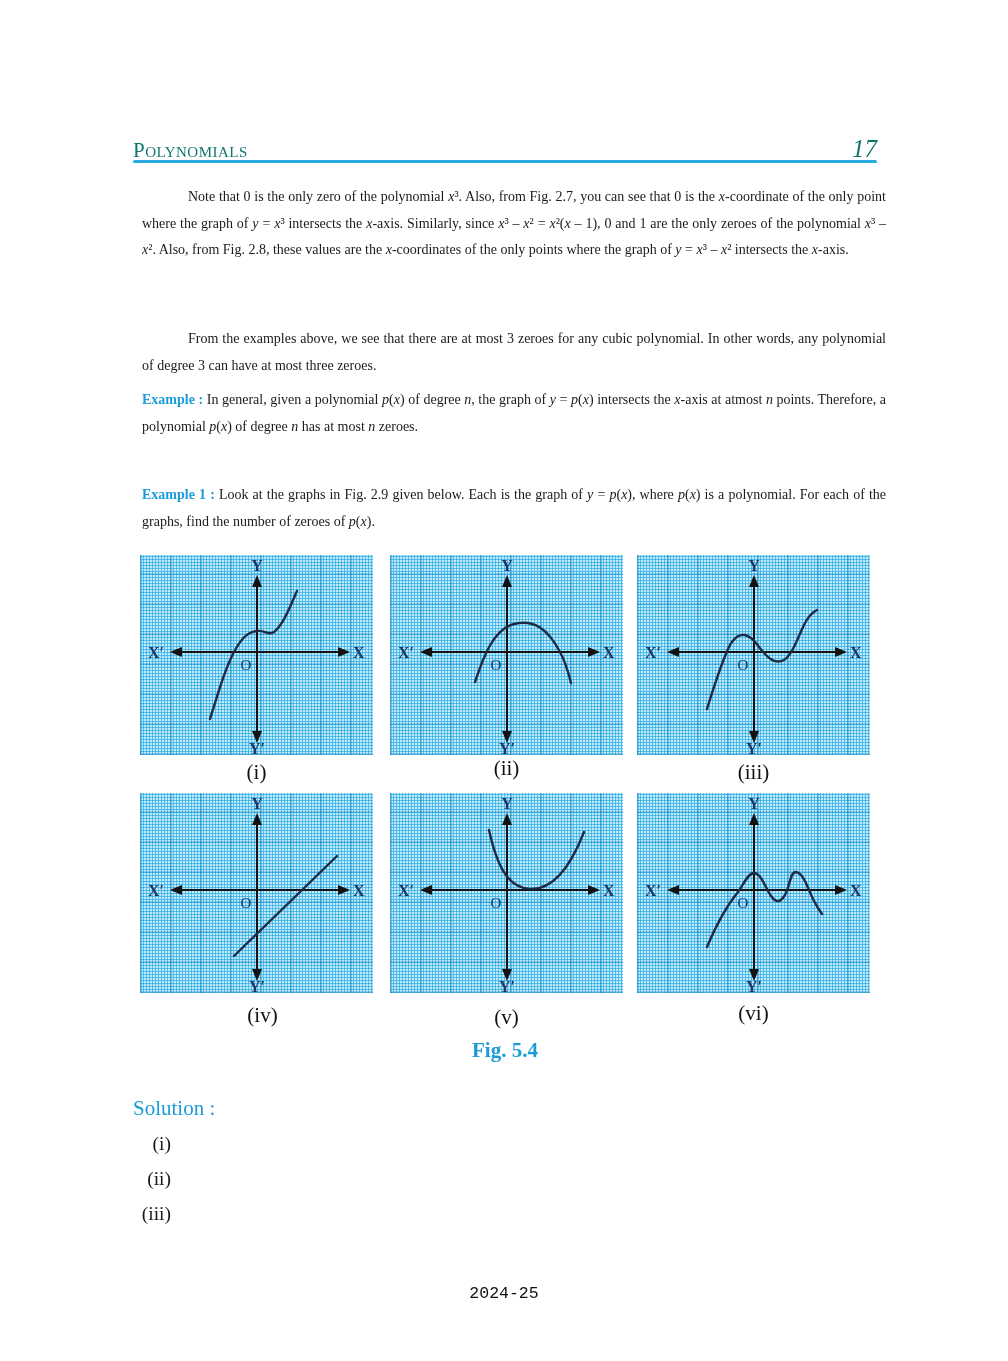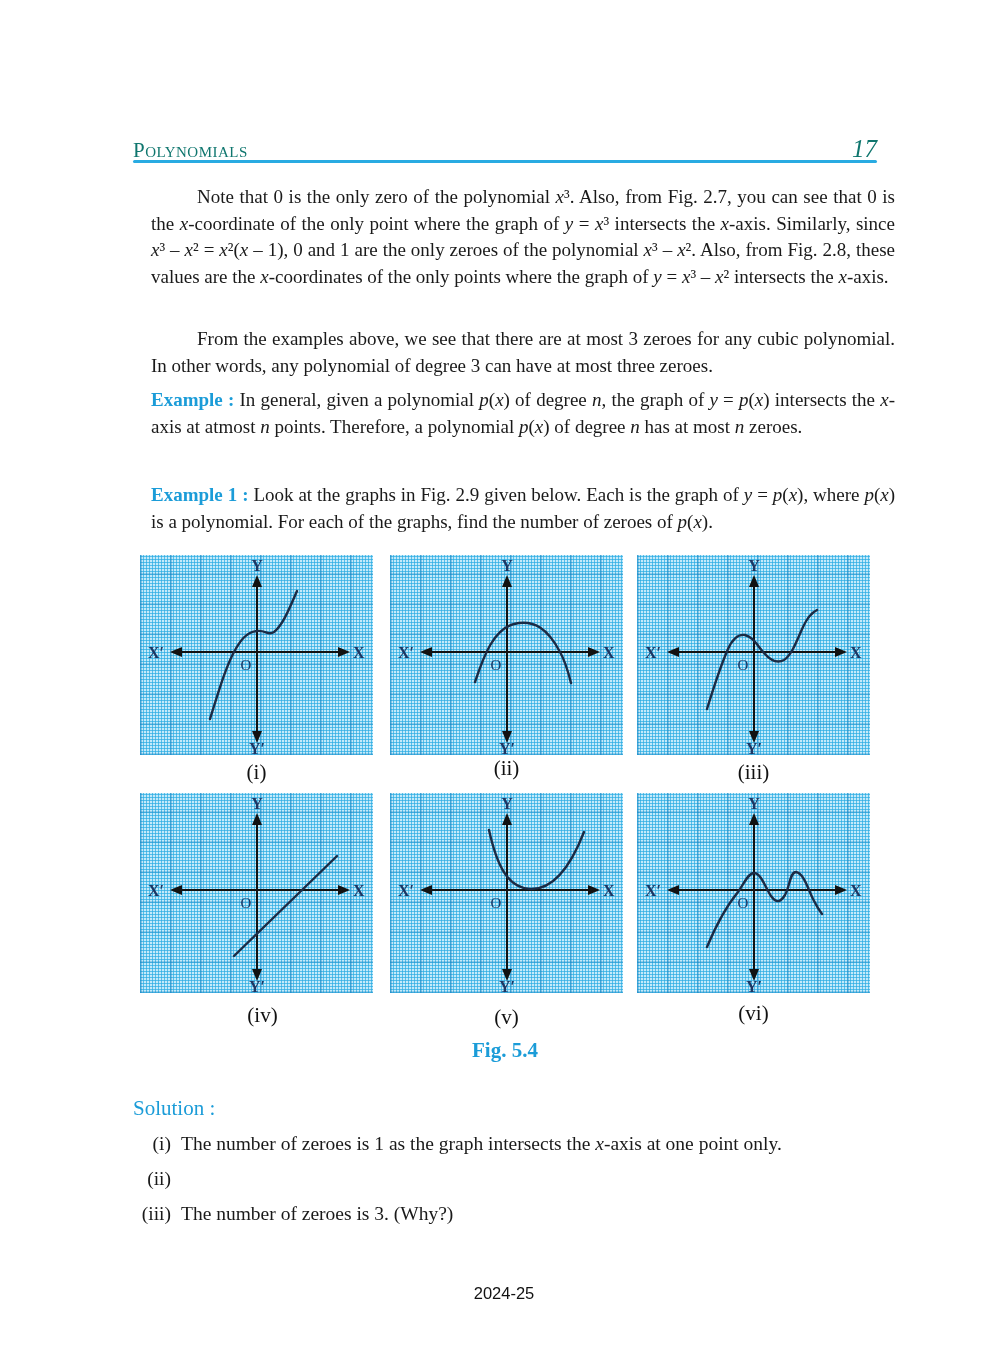--- a/index.html
+++ b/index.html
@@ -8,21 +8,21 @@
   .abs { position:absolute; }
 
   
   .hdr { left:133px; top:135px; width:744px; display:flex; justify-content:space-between;
          align-items:baseline; color:#0f766e; }
   .hdr-title { font-variant:small-caps; font-size:21px; letter-spacing:0.5px; }
   .hdr-num { font-size:25px;font-style:italic; }
   .rule { left:133px; top:160px; width:744px; height:3px; background:#29abe2; border-radius:2px; }
 
   
-  .para { left:151px; width:744px; font-size:19px; line-height:26.5px; text-align:justify; }
+  .para { left:142px; width:744px; font-size:14px; line-height:26.5px; text-align:justify; }
   .indent { text-indent:46px; }
   .lead { color:#1b9cd8; font-weight:bold; }
   .para i { font-style:italic; }
 
   
   .graph { width:233px; height:200px;
     background-color:#c3eafa;
     background-image:
       repeating-linear-gradient(90deg, rgba(15,120,185,.34) 0 2px, transparent 2px 30px),
       repeating-linear-gradient(0deg,  rgba(15,120,185,.26) 0 2px, transparent 2px 30px),
@@ -40,21 +40,21 @@
   .figcap { left:133px; top:1038px; width:744px; text-align:center;
             color:#1b9cd8; font-weight:bold; font-size:21px; }
 
   
   .sol-label { left:133px; top:1096px; font-size:21px; font-weight:normal; color:#1b9cd8; }
   .sol-item { left:133px; width:760px; display:flex; font-size:19.5px; line-height:26px; }
   .sol-num { width:48px; flex:none; text-align:right; padding-right:10px; }
   .sol-item i { font-style:italic; }
 
   .footer { left:0; top:1284px; width:1008px; text-align:center;
-            font-family:Liberation Sans, sans-serif; font-size:16.5px; color:#111; }
+            font-family:Liberation Mono, monospace; font-size:16.5px; color:#111; }
 </style>
 </head>
 <body>
 
 <div class="abs hdr">
   <span class="hdr-title">Polynomials</span>
   <span class="hdr-num">17</span>
 </div>
 <div class="abs rule"></div>
 
@@ -167,23 +167,21 @@
 </div>
 <div class="abs gcap" style="left:146px; top:1003px">(iv)</div>
 <div class="abs gcap" style="left:390px; top:1005px">(v)</div>
 <div class="abs gcap" style="left:637px; top:1001px">(vi)</div>
 
 <div class="abs figcap">Fig. 5.4</div>
 
 <div class="abs sol-label">Solution :</div>
 <div class="abs sol-item" style="top:1131px">
   <span class="sol-num">(i)</span>
-  <span>The number of zeroes is 1 as the graph intersects the <i>x</i>-axis at one point only.</span>
 </div>
 <div class="abs sol-item" style="top:1166px">
   <span class="sol-num">(ii)</span>
 </div>
 <div class="abs sol-item" style="top:1201px">
   <span class="sol-num">(iii)</span>
-  <span>The number of zeroes is 3. (Why?)</span>
 </div>
 
 <div class="abs footer">2024-25</div>
 
 </body></html>

